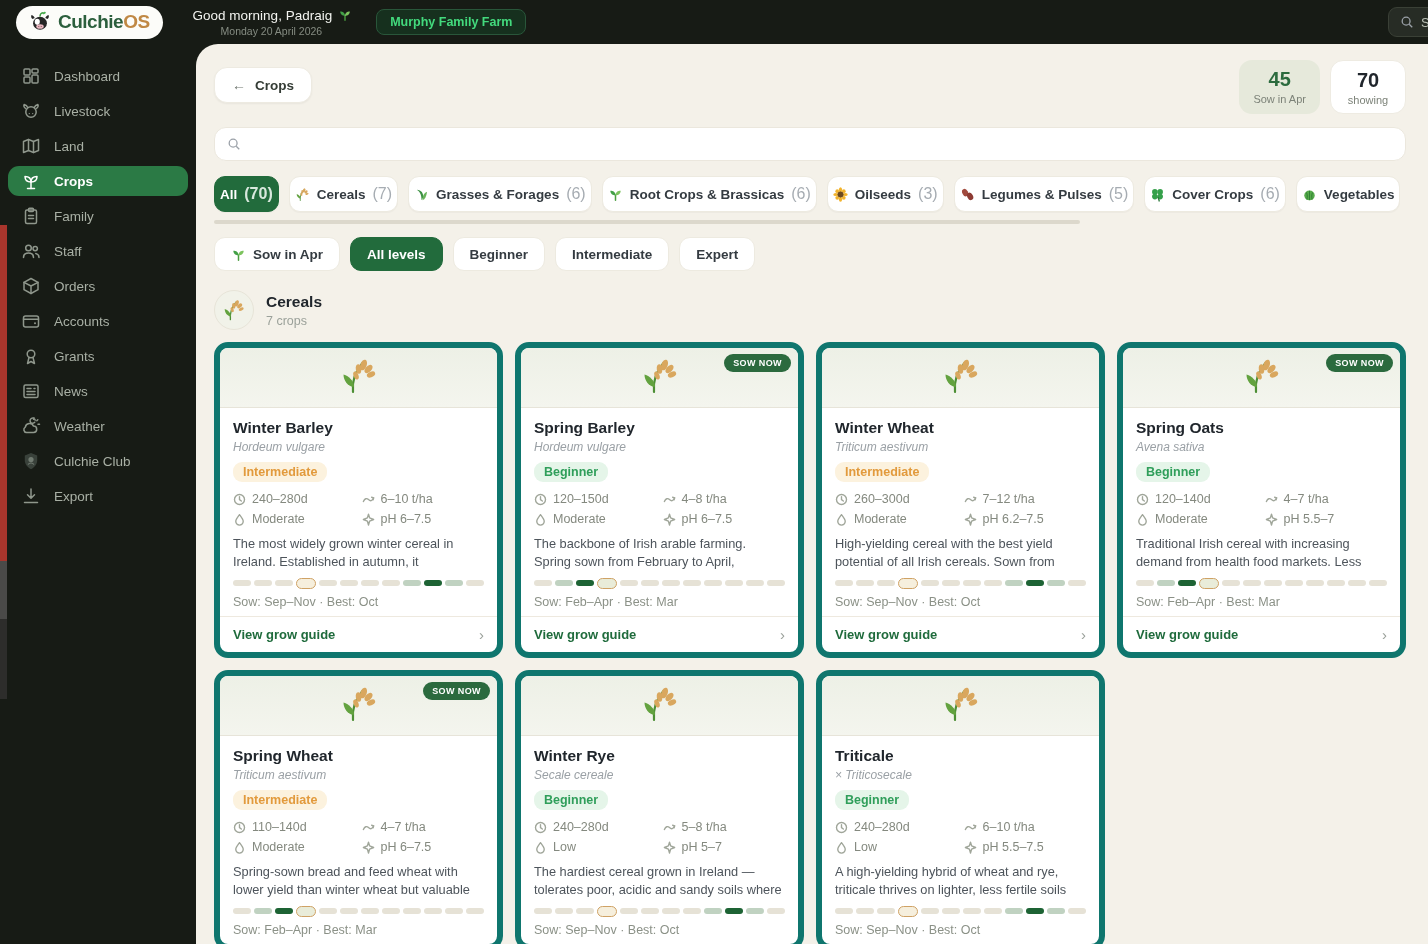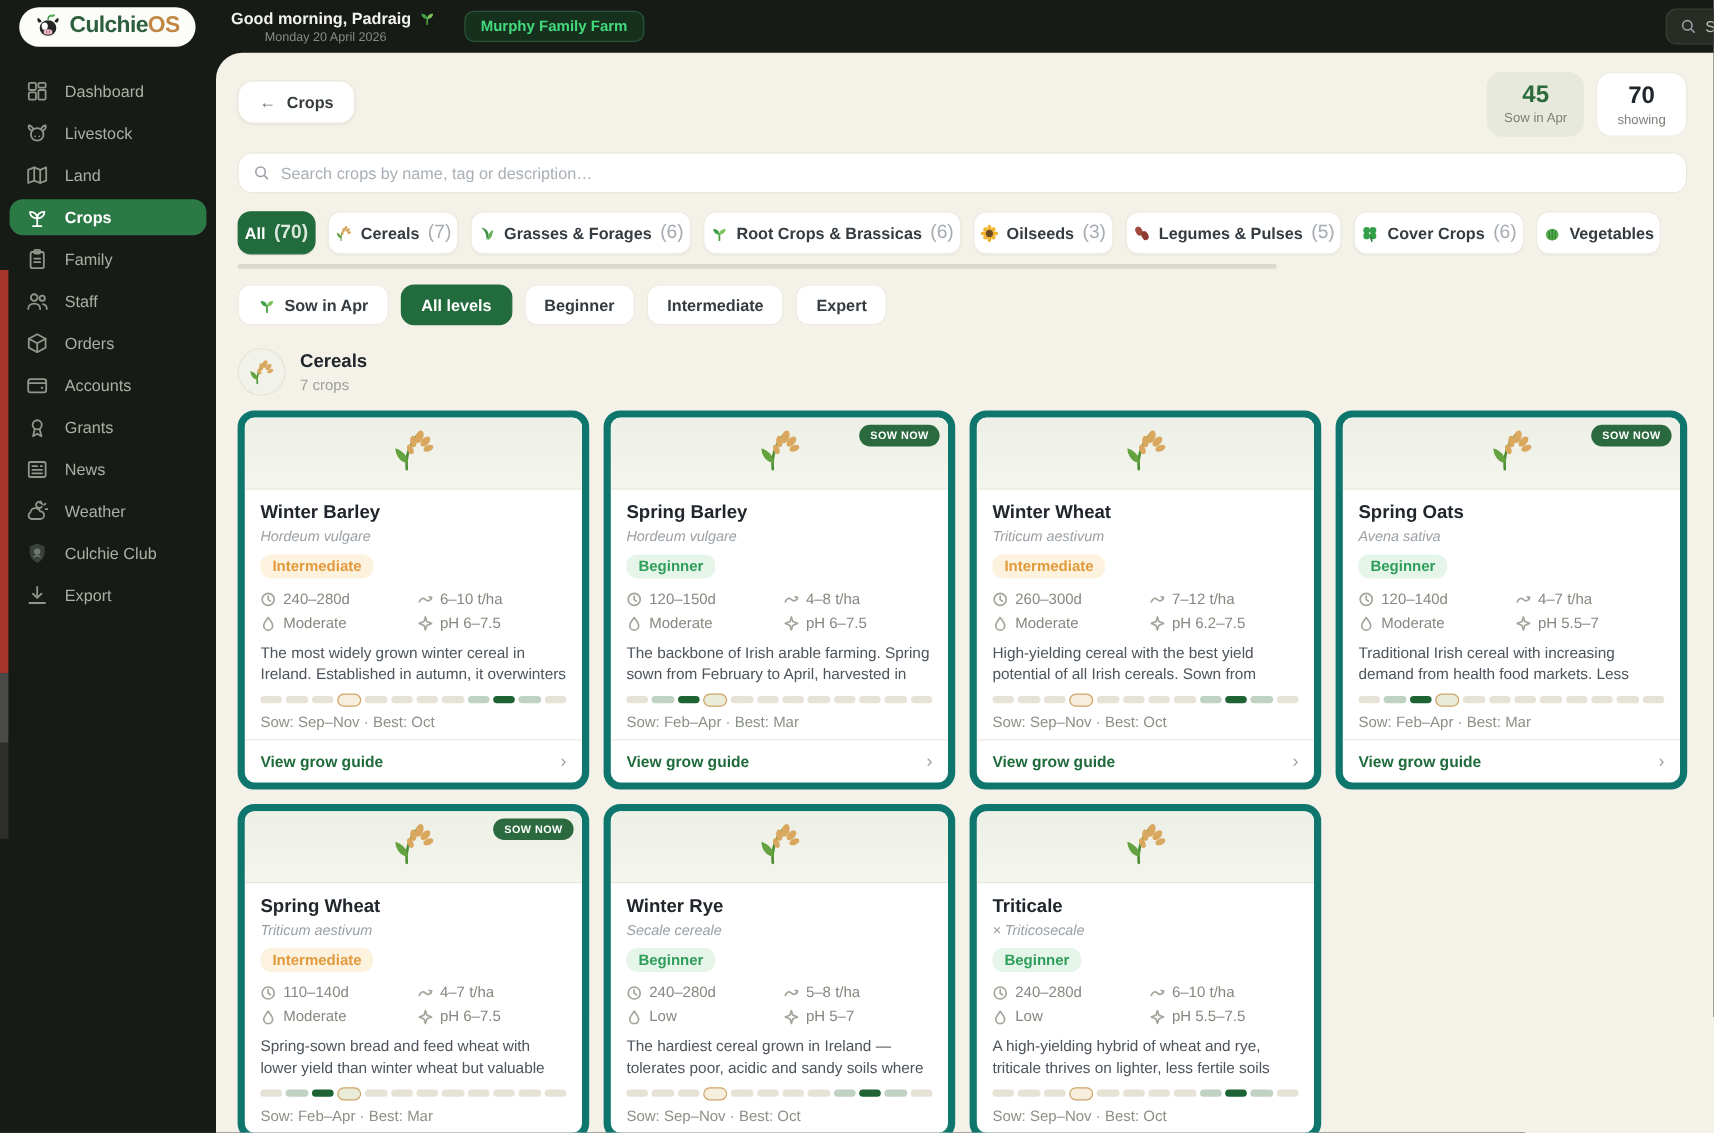--- a/index.html
+++ b/index.html
@@ -8,31 +8,31 @@
     font-family: "Liberation Sans", sans-serif; background: #171b15;
   }
   
   .topbar { height: 44px; display: flex; align-items: center; position: relative; background: #171b15; }
   .logo-pill { margin-left: 16px; background: #fcfcf9; border-radius: 17px; height: 33px;
     display: flex; align-items: center; gap: 7px; padding: 0 13px; flex: none; }
   .brand-primary { color: #2c5f3d; font-weight: 800; font-size: 19px; letter-spacing: -.5px; }
   .brand-secondary { color: #c08844; font-weight: 800; font-size: 19px; letter-spacing: -.5px; }
   .greeting-block { margin-left: 30px; }
   .greeting-row { display: flex; align-items: center; gap: 6px; }
-  .greeting { color: #f2f3ef; font-weight: 700; font-size: 13.5px; }
+  .greeting { color: #f2f3ef; font-weight: 400; font-size: 13.5px; }
   .date { color: #858c82; font-size: 10.5px; margin-top: 2px; padding-left: 28px; }
   .farm-pill { margin-left: 24px; background: #16301e; border: 1px solid #29563a; color: #43da7d;
     font-weight: 700; font-size: 12.5px; padding: 5px 13px; border-radius: 8px; }
   .topbar-search { position: absolute; left: 1388px; top: 7px; width: 130px; height: 30px;
     background: #272c25; border: 1px solid #3a4036; border-radius: 9px; display: flex;
     align-items: center; gap: 7px; padding: 0 11px; color: #b9bfb4; font-size: 13px; }
   
   .shell { display: flex; height: 900px; position: relative; }
   .edge-artifact { position: absolute; left: 0; width: 7px; z-index: 3; }
-  .sidebar { width: 180px; background: #171b15; padding-top: 12px; flex: none; position: relative; z-index: 2; }
+  .sidebar { width: 196px; background: #171b15; padding-top: 12px; flex: none; position: relative; z-index: 2; }
   .side-item { display: flex; align-items: center; gap: 13px; height: 30px; margin: 5px 8px;
     padding: 0 13px; border-radius: 11px; color: #a9b0a5; font-size: 13.5px; cursor: pointer; }
   .side-item .side-icon { width: 20px; height: 20px; color: #8f978c; flex: none; display: flex; }
   .side-item .side-icon svg { width: 100%; height: 100%; }
   .side-item.active { background: #2b7a45; color: #fff; font-weight: 700; }
   .side-item.active .side-icon { color: #fff; }
   
   .main { flex: 1; background: #f4f1e9; border-top-left-radius: 22px; padding: 16px 22px 0 18px; overflow: hidden; }
   .page-head { display: flex; align-items: flex-start; gap: 20px; }
   .back-pill { background: #fff; border: 1px solid #edeae1; border-radius: 13px; padding: 9px 17px;
@@ -312,21 +312,20 @@
       </div>
     </div>
 
     <div class="searchbar">
       <span class="search-glyph">
           <svg viewBox="0 0 16 16" fill="none" stroke="currentColor" stroke-width="1.5">
             <circle cx="7" cy="7" r="4.5"></circle>
             <path d="M10.5 10.5L14 14"></path>
           </svg>
         </span>
-      <input type="text" placeholder="Search crops by name, tag or description…" style="">
     </div>
 
     <div class="chips-row" id="catChips">
         <div class="chip active">
 
     <span class="chip-label">All</span>
     <span class="count">(70)</span>
   </div>
         <div class="chip">
     <span class="chip-ico">

